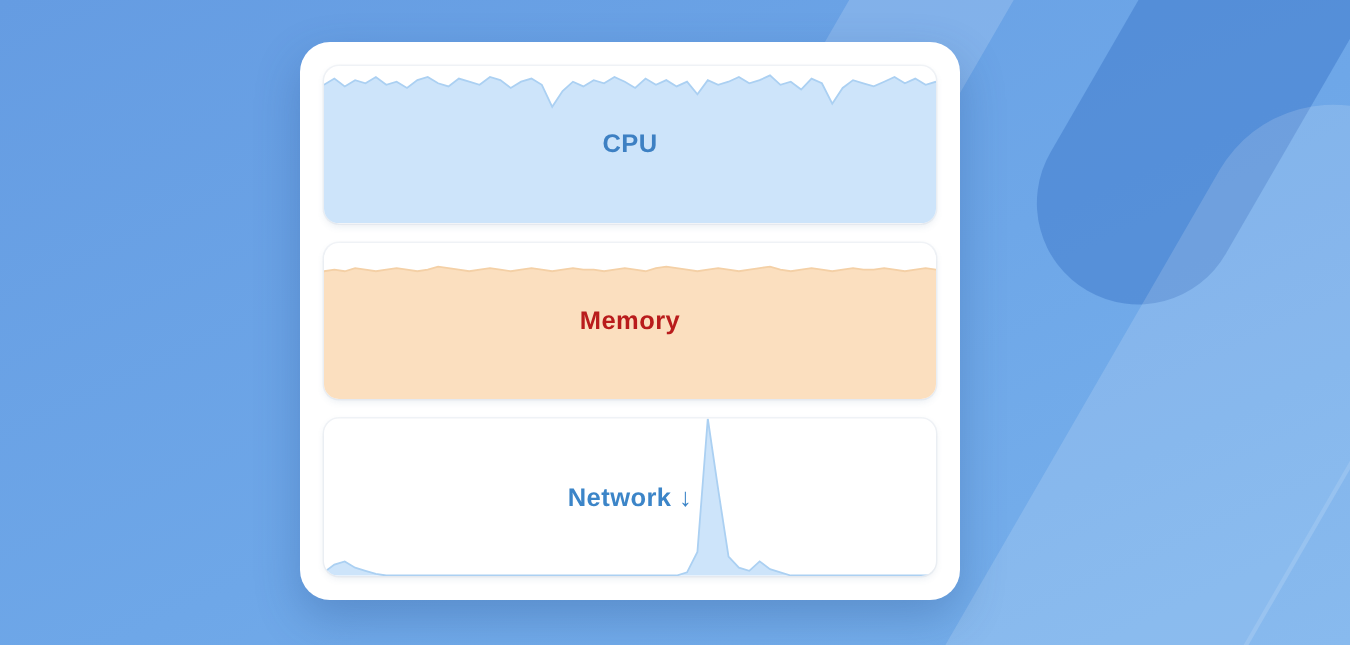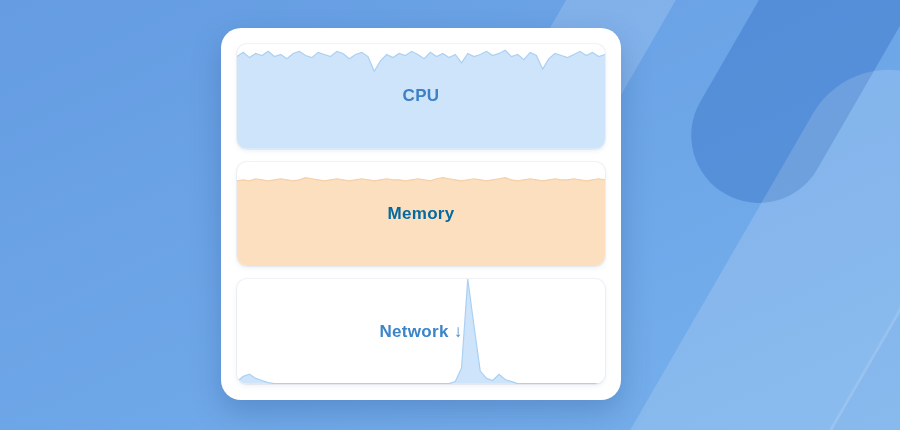--- a/index.html
+++ b/index.html
@@ -8,21 +8,21 @@
     font-family:"Liberation Sans","DejaVu Sans",sans-serif;
     background:linear-gradient(155deg,#659ce2 0%,#6ea7e8 55%,#78b1ec 100%);
   }
   .bg-shape{position:absolute;border-radius:999px;}
   .s1{left:755px;top:-170px;width:135px;height:390px;background:rgba(66,124,204,0.55);transform:rotate(30deg);}
   .s2{left:585px;top:-210px;width:95px;height:380px;background:rgba(255,255,255,0.16);transform:rotate(30deg);}
   .s3{left:690px;top:40px;width:175px;height:620px;background:rgba(255,255,255,0.15);transform:rotate(30deg);}
   .s4{left:868px;top:170px;width:130px;height:420px;background:rgba(255,255,255,0.12);transform:rotate(30deg);}
 
   .card{
-    position:absolute;left:221px;top:28px;width:400px;height:372px;
+    position:absolute;left:200px;top:28px;width:440px;height:372px;
     box-sizing:border-box;background:#ffffff;border-radius:20px;
     padding:16px;display:flex;flex-direction:column;gap:13px;
     box-shadow:0 12px 30px rgba(35,75,135,0.30);
     z-index:2;
   }
   .panel{
     position:relative;flex:1 1 0;border-radius:10px;overflow:hidden;
     background:#ffffff;
     box-shadow:0 0 0 1px rgba(90,120,160,0.07),0 2px 5px rgba(90,120,160,0.12);
   }
@@ -49,21 +49,21 @@
         <path d="M0.00,12.00 L3.39,8.00 L6.78,13.00 L10.17,9.00 L13.56,11.00 L16.95,7.00 L20.34,12.00 L23.73,10.00 L27.12,14.00 L30.51,9.00 L33.90,7.00 L37.29,11.00 L40.68,13.00 L44.07,8.00 L47.46,10.00 L50.85,12.00 L54.24,7.00 L57.63,9.00 L61.02,14.00 L64.41,10.00 L67.80,8.00 L71.19,12.00 L74.58,26.00 L77.97,16.00 L81.36,10.00 L84.75,13.00 L88.14,9.00 L91.53,11.00 L94.92,7.00 L98.31,10.00 L101.69,14.00 L105.08,8.00 L108.47,12.00 L111.86,9.00 L115.25,13.00 L118.64,10.00 L122.03,18.00 L125.42,9.00 L128.81,12.00 L132.20,10.00 L135.59,7.00 L138.98,11.00 L142.37,9.00 L145.76,6.00 L149.15,12.00 L152.54,10.00 L155.93,15.00 L159.32,8.00 L162.71,11.00 L166.10,24.00 L169.49,14.00 L172.88,9.00 L176.27,11.00 L179.66,13.00 L183.05,10.00 L186.44,7.00 L189.83,11.00 L193.22,8.00 L196.61,12.00 L200.00,10.00" fill="none" stroke="#abd0f2" stroke-width="1.2" vector-effect="non-scaling-stroke"></path>
       </svg>
     <span class="label" style="color: rgb(61, 128, 195);">CPU</span>
   </div>
 
   <div class="panel">
     <svg viewBox="0 0 200 100" preserveAspectRatio="none">
         <path d="M0.00,18.00 L3.39,17.00 L6.78,18.00 L10.17,16.00 L13.56,17.00 L16.95,18.00 L20.34,17.00 L23.73,16.00 L27.12,17.00 L30.51,18.00 L33.90,17.00 L37.29,15.00 L40.68,16.00 L44.07,17.00 L47.46,18.00 L50.85,17.00 L54.24,16.00 L57.63,17.00 L61.02,18.00 L64.41,17.00 L67.80,16.00 L71.19,17.00 L74.58,18.00 L77.97,17.00 L81.36,16.00 L84.75,17.00 L88.14,17.00 L91.53,18.00 L94.92,17.00 L98.31,16.00 L101.69,17.00 L105.08,18.00 L108.47,16.00 L111.86,15.00 L115.25,16.00 L118.64,17.00 L122.03,18.00 L125.42,17.00 L128.81,16.00 L132.20,17.00 L135.59,18.00 L138.98,17.00 L142.37,16.00 L145.76,15.00 L149.15,17.00 L152.54,18.00 L155.93,17.00 L159.32,16.00 L162.71,17.00 L166.10,18.00 L169.49,17.00 L172.88,16.00 L176.27,17.00 L179.66,17.00 L183.05,16.00 L186.44,17.00 L189.83,18.00 L193.22,17.00 L196.61,16.00 L200.00,17.00 L200,100 L0,100 Z" fill="#fbdfbf" stroke="none"></path>
         <path d="M0.00,18.00 L3.39,17.00 L6.78,18.00 L10.17,16.00 L13.56,17.00 L16.95,18.00 L20.34,17.00 L23.73,16.00 L27.12,17.00 L30.51,18.00 L33.90,17.00 L37.29,15.00 L40.68,16.00 L44.07,17.00 L47.46,18.00 L50.85,17.00 L54.24,16.00 L57.63,17.00 L61.02,18.00 L64.41,17.00 L67.80,16.00 L71.19,17.00 L74.58,18.00 L77.97,17.00 L81.36,16.00 L84.75,17.00 L88.14,17.00 L91.53,18.00 L94.92,17.00 L98.31,16.00 L101.69,17.00 L105.08,18.00 L108.47,16.00 L111.86,15.00 L115.25,16.00 L118.64,17.00 L122.03,18.00 L125.42,17.00 L128.81,16.00 L132.20,17.00 L135.59,18.00 L138.98,17.00 L142.37,16.00 L145.76,15.00 L149.15,17.00 L152.54,18.00 L155.93,17.00 L159.32,16.00 L162.71,17.00 L166.10,18.00 L169.49,17.00 L172.88,16.00 L176.27,17.00 L179.66,17.00 L183.05,16.00 L186.44,17.00 L189.83,18.00 L193.22,17.00 L196.61,16.00 L200.00,17.00" fill="none" stroke="#f4d0a6" stroke-width="1.2" vector-effect="non-scaling-stroke"></path>
       </svg>
-    <span class="label" style="color: #0369a1;">Memory</span>
+    <span class="label" style="color: #b91c1c;">Memory</span>
   </div>
 
   <div class="panel">
     <svg viewBox="0 0 200 100" preserveAspectRatio="none">
         <path d="M0.00,98.00 L3.39,93.00 L6.78,91.00 L10.17,95.00 L13.56,97.00 L16.95,99.00 L20.34,100.00 L23.73,100.00 L27.12,100.00 L30.51,100.00 L33.90,100.00 L37.29,100.00 L40.68,100.00 L44.07,100.00 L47.46,100.00 L50.85,100.00 L54.24,100.00 L57.63,100.00 L61.02,100.00 L64.41,100.00 L67.80,100.00 L71.19,100.00 L74.58,100.00 L77.97,100.00 L81.36,100.00 L84.75,100.00 L88.14,100.00 L91.53,100.00 L94.92,100.00 L98.31,100.00 L101.69,100.00 L105.08,100.00 L108.47,100.00 L111.86,100.00 L115.25,100.00 L118.64,98.00 L122.03,85.00 L125.42,0.00 L128.81,45.00 L132.20,88.00 L135.59,95.00 L138.98,97.00 L142.37,91.00 L145.76,96.00 L149.15,98.00 L152.54,100.00 L155.93,100.00 L159.32,100.00 L162.71,100.00 L166.10,100.00 L169.49,100.00 L172.88,100.00 L176.27,100.00 L179.66,100.00 L183.05,100.00 L186.44,100.00 L189.83,100.00 L193.22,100.00 L196.61,100.00 L200.00,100.00 L200,100 L0,100 Z" fill="#cde4fa" stroke="none"></path>
         <path d="M0.00,98.00 L3.39,93.00 L6.78,91.00 L10.17,95.00 L13.56,97.00 L16.95,99.00 L20.34,100.00 L23.73,100.00 L27.12,100.00 L30.51,100.00 L33.90,100.00 L37.29,100.00 L40.68,100.00 L44.07,100.00 L47.46,100.00 L50.85,100.00 L54.24,100.00 L57.63,100.00 L61.02,100.00 L64.41,100.00 L67.80,100.00 L71.19,100.00 L74.58,100.00 L77.97,100.00 L81.36,100.00 L84.75,100.00 L88.14,100.00 L91.53,100.00 L94.92,100.00 L98.31,100.00 L101.69,100.00 L105.08,100.00 L108.47,100.00 L111.86,100.00 L115.25,100.00 L118.64,98.00 L122.03,85.00 L125.42,0.00 L128.81,45.00 L132.20,88.00 L135.59,95.00 L138.98,97.00 L142.37,91.00 L145.76,96.00 L149.15,98.00 L152.54,100.00 L155.93,100.00 L159.32,100.00 L162.71,100.00 L166.10,100.00 L169.49,100.00 L172.88,100.00 L176.27,100.00 L179.66,100.00 L183.05,100.00 L186.44,100.00 L189.83,100.00 L193.22,100.00 L196.61,100.00 L200.00,100.00" fill="none" stroke="#abd0f2" stroke-width="1.2" vector-effect="non-scaling-stroke"></path>
       </svg>
     <span class="label" style="color: rgb(60, 133, 200); text-align: center;">Network ↓</span>
   </div>
 

